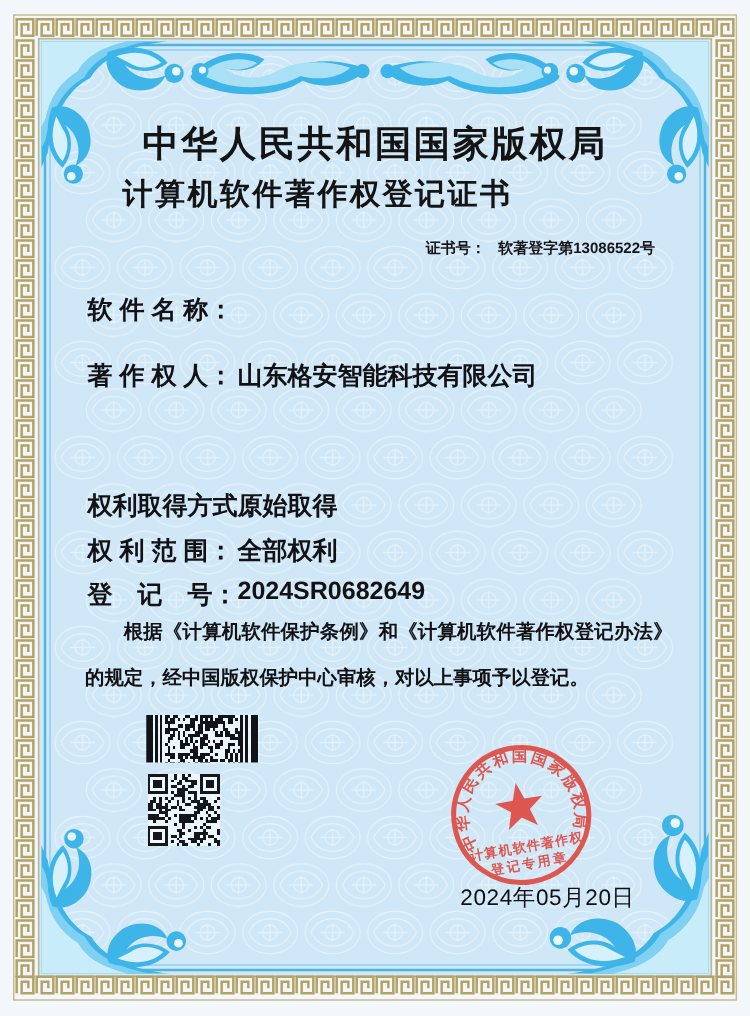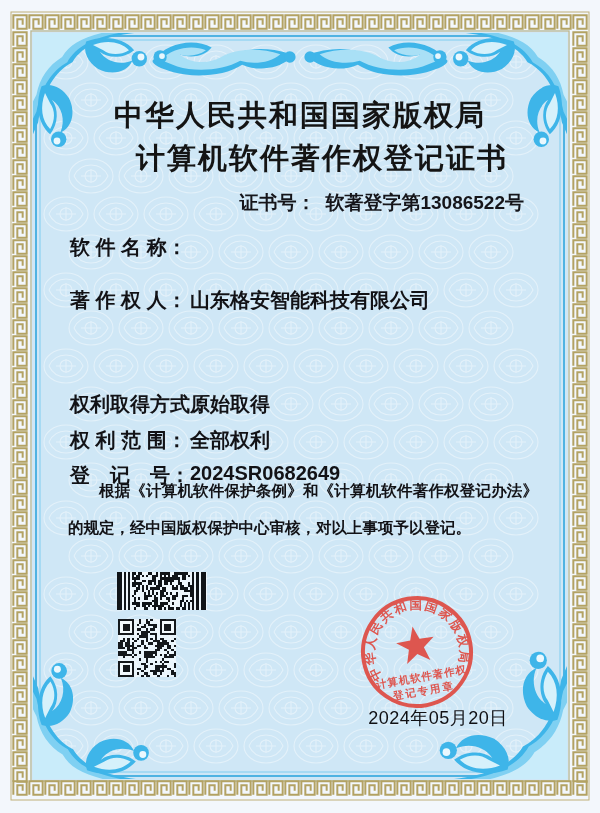--- a/index.html
+++ b/index.html
@@ -5,34 +5,34 @@
   html,body{margin:0;padding:0;background:#f3f7fc;}
   .cert{
     position:relative;width:600px;height:813px;overflow:hidden;
     background:#84cc16;
     font-family:"Liberation Sans", sans-serif;
     -webkit-font-smoothing:antialiased;
   }
   svg.frame{position:absolute;left:0;top:0;z-index:0;}
   .title1{position:absolute;top:96px;left:0;width:600px;text-align:center;
     font-size:29px;font-weight:900;letter-spacing:2px;color:#141414;}
-  .title2{position:absolute;top:139px;left:0;width:508px;text-align:right;
-    font-size:29px;font-weight:900;letter-spacing:2px;color:#141414;}
-  .certno{position:absolute;top:190px;right:76px;font-size:19px;font-weight:bold;color:#15151a;}
+  .title2{position:absolute;top:139px;left:0;width:508px;text-align:center;
+    font-size:24px;font-weight:900;letter-spacing:2px;color:#141414;}
+  .certno{position:absolute;top:190px;right:76px;font-size:12px;font-weight:bold;color:#15151a;}
   .certno .lbl{margin-right:10px;}
   .frow{position:absolute;left:70px;font-size:20px;font-weight:bold;color:#121216;white-space:nowrap;}
   .flabel{display:inline-block;width:120px;vertical-align:top;}
   .fvalue{display:inline-block;vertical-align:top;}
   .r0{top:234px;}
   .r0 .fvalue div{line-height:26px;}
   .r1{top:287px;}
   .r2{top:391px;}
   .r3{top:427px;}
   .r4{top:462px;}
-  .para{position:absolute;top:472px;left:68px;width:470px;margin:0;
+  .para{position:absolute;top:487px;left:68px;width:470px;margin:0;
     font-size:15.5px;font-weight:bold;color:#121216;line-height:37px;
     text-indent:31px;text-align:justify;}
   svg.barcode{position:absolute;left:117px;top:572px;z-index:2;}
   svg.qr{position:absolute;left:118px;top:619px;z-index:2;}
   svg.stamp{position:absolute;left:351px;top:586px;z-index:3;}
   .date{position:absolute;top:706px;left:360px;width:156px;text-align:center;
     font-size:18px;font-weight:normal;color:#101014;z-index:4;letter-spacing:0.5px;}
 </style>
 </head>
 <body>

